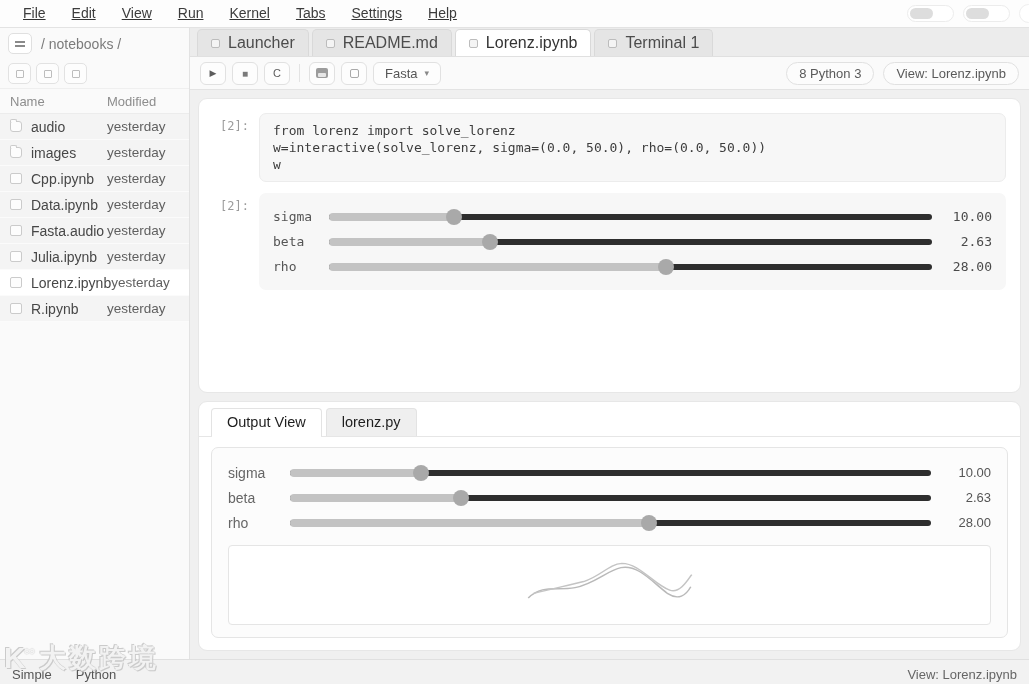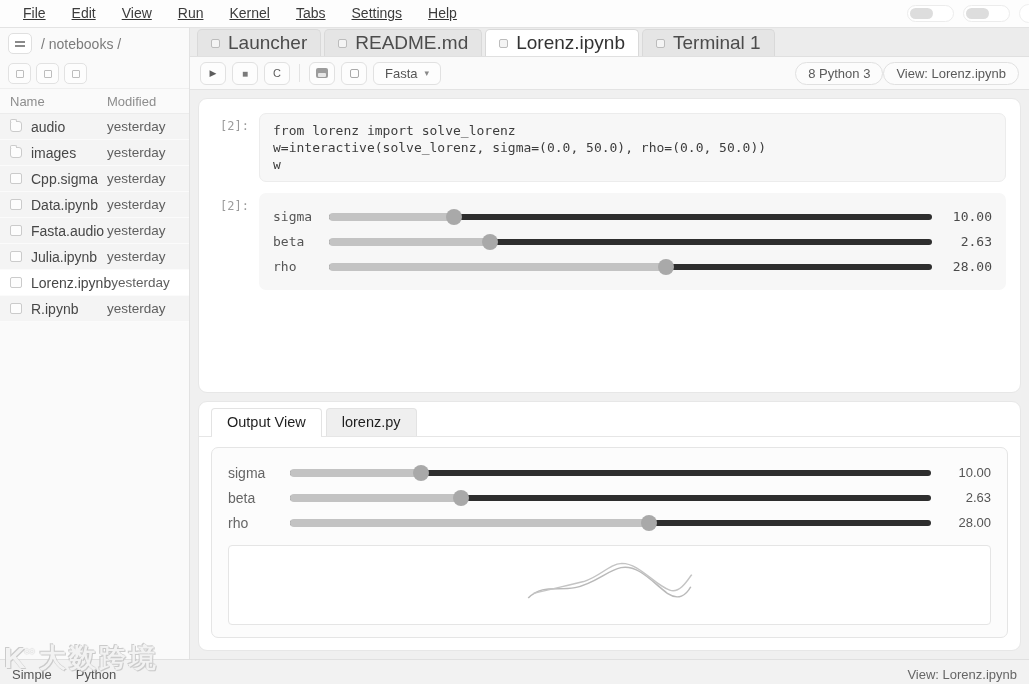--- a/index.html
+++ b/index.html
@@ -44,37 +44,37 @@
   .file-icon[data-type="folder"]::before { content:""; position:absolute; top:-3px; left:-1px; width:5px; height:2px;
     border:1px solid #cbcbcb; border-bottom:none; border-radius:2px 2px 0 0; background:#fdfdfd; }
   .file-name { flex:1; }
   .file-mod { width:72px; color:#5f5f5f; font-size:13.5px; }
 
   
   .main { flex:1; display:flex; flex-direction:column; min-width:0; }
   .tabstrip { height:29px; background:#ececec; display:flex; align-items:flex-end; gap:3px; padding-left:7px;
     border-bottom:1px solid #e0e0e0; }
   .tab { height:27px; display:flex; align-items:center; gap:8px; padding:0 13px; background:#e5e5e5;
-    border:1px solid #d9d9d9; border-bottom:none; border-radius:5px 5px 0 0; font-size:19px; color:#4c4c4c; }
+    border:1px solid #d9d9d9; border-bottom:none; border-radius:5px 5px 0 0; font-size:16px; color:#4c4c4c; }
   .tab.active { background:#fff; color:#333; }
   .tab-sq-icon { width:9px; height:9px; border:1px solid #bcbcbc; border-radius:2px; background:#f4f4f4; flex:none; }
 
   .toolbar { height:33px; background:#fafafa; border-bottom:1px solid #e3e3e3; display:flex; align-items:center;
     gap:6px; padding:0 10px; }
   .tb-btn { height:23px; min-width:26px; padding:0 6px; border:1px solid #e1e1e1; border-radius:6px; background:#fdfdfd;
     display:flex; align-items:center; justify-content:center; font-size:11px; color:#5c5c5c; }
   .tb-btn .glyph-run { font-size:9px; color:#5c5c5c; }
   .tb-btn .glyph-stop { font-size:10px; color:#7a7a7a; }
   .tb-sep { width:1px; height:18px; background:#e3e3e3; margin:0 3px; }
   .save-glyph { width:12px; height:10px; background:#9c9c9c; border-radius:2px; position:relative; }
   .save-glyph::after { content:""; position:absolute; left:2px; bottom:1px; width:8px; height:4px; background:#e6e6e6; border-radius:1px; }
   .cell-glyph { width:9px; height:9px; border:1px solid #a9a9a9; border-radius:2px; }
   .code-dd { gap:7px; padding:0 11px; font-size:13px; color:#555; }
   .dd-caret { font-size:9px; color:#888; }
-  .tb-right { margin-left:auto; display:flex; gap:0; }
+  .tb-right { margin-left:auto; display:flex; gap:9px; }
   .pill { height:23px; border:1px solid #e1e1e1; border-radius:12px; background:#fcfcfc; display:flex;
     align-items:center; padding:0 12px; font-size:13px; color:#5a5a5a; white-space:nowrap; }
 
   .content { flex:1; padding:8px; display:flex; flex-direction:column; gap:8px; background:#f0f0f0; min-height:0; }
 
   
   .nb-card { background:#fff; border:1px solid #e7e7e7; border-radius:9px; height:295px; padding:14px 10px; flex:none; }
   .cell { display:flex; }
   .prompt { width:50px; text-align:right; padding:6px 10px 0 0; font-family:"DejaVu Sans Mono", monospace;
     font-size:12px; color:#9b9b9b; flex:none; }
@@ -177,21 +177,21 @@
       <span class="file-name">audio</span>
       <span class="file-mod">yesterday</span>
     </div>
     <div class="file-row">
       <span class="file-icon" data-type="folder"></span>
       <span class="file-name">images</span>
       <span class="file-mod">yesterday</span>
     </div>
     <div class="file-row">
       <span class="file-icon" data-type="notebook"></span>
-      <span class="file-name">Cpp.sigma</span>
+      <span class="file-name">Cpp.ipynb</span>
       <span class="file-mod">yesterday</span>
     </div>
     <div class="file-row">
       <span class="file-icon" data-type="notebook"></span>
       <span class="file-name">Data.ipynb</span>
       <span class="file-mod">yesterday</span>
     </div>
     <div class="file-row">
       <span class="file-icon" data-type="notebook"></span>
       <span class="file-name">Fasta.audio</span>

